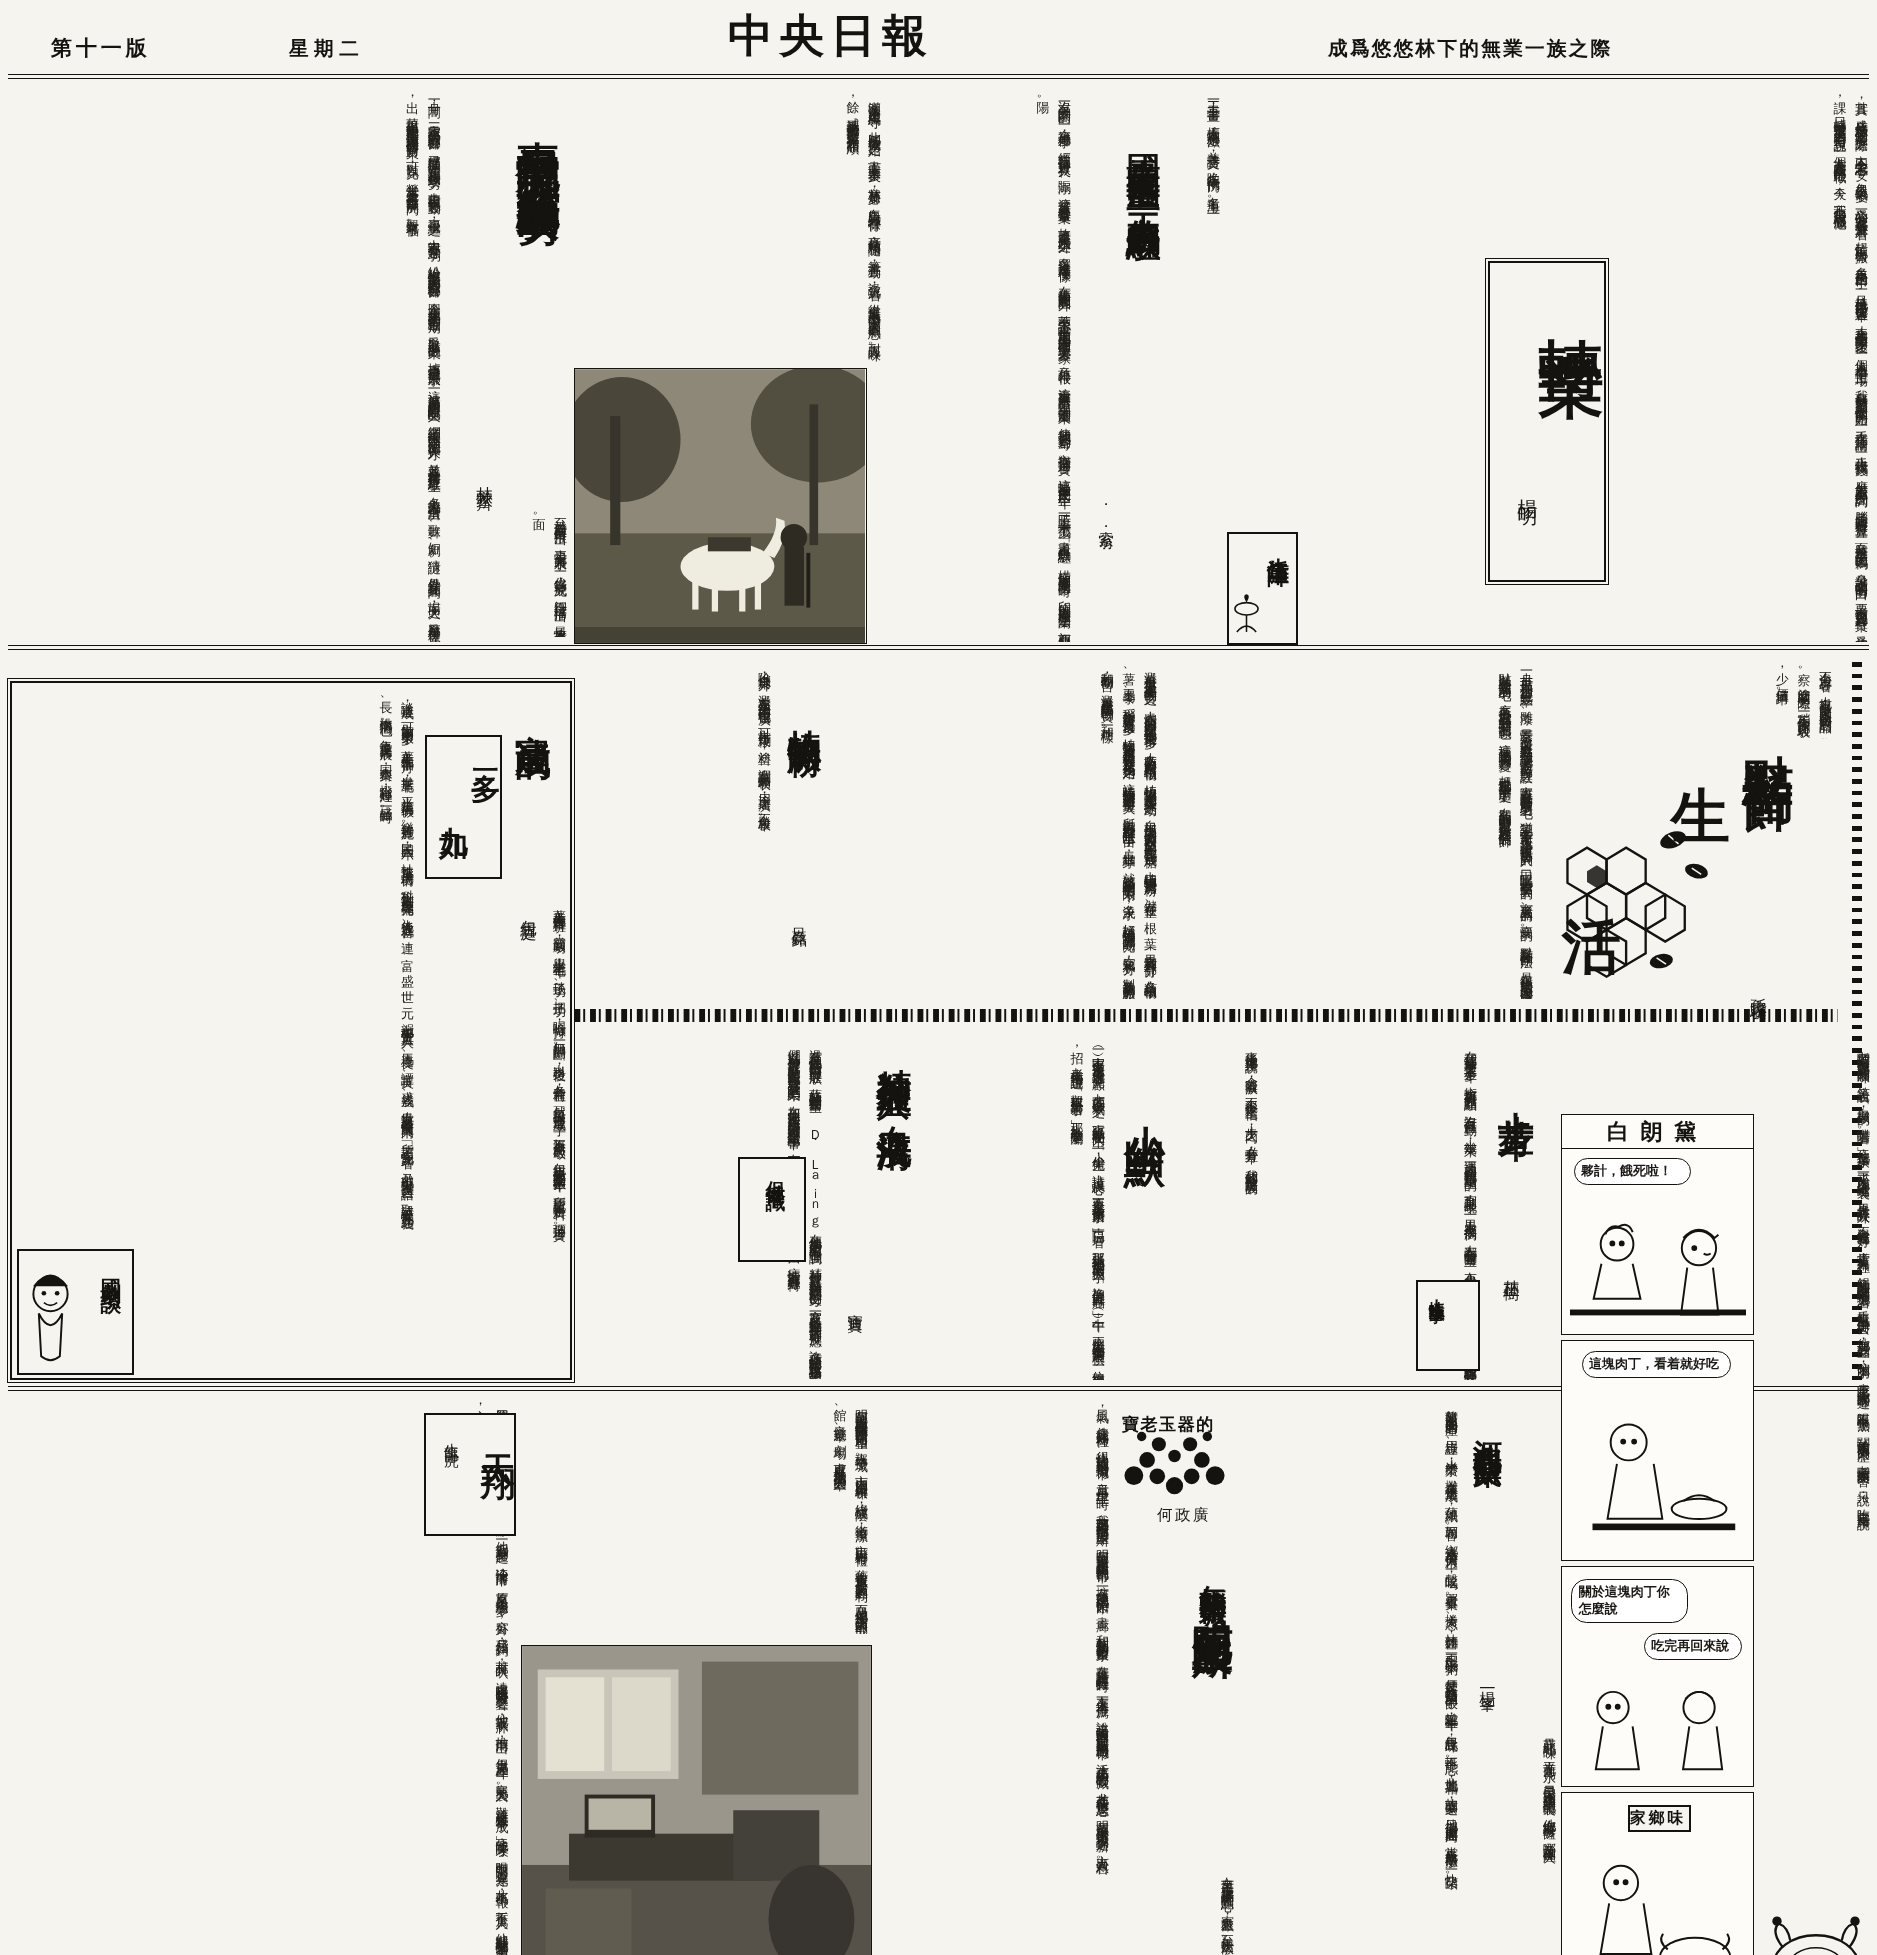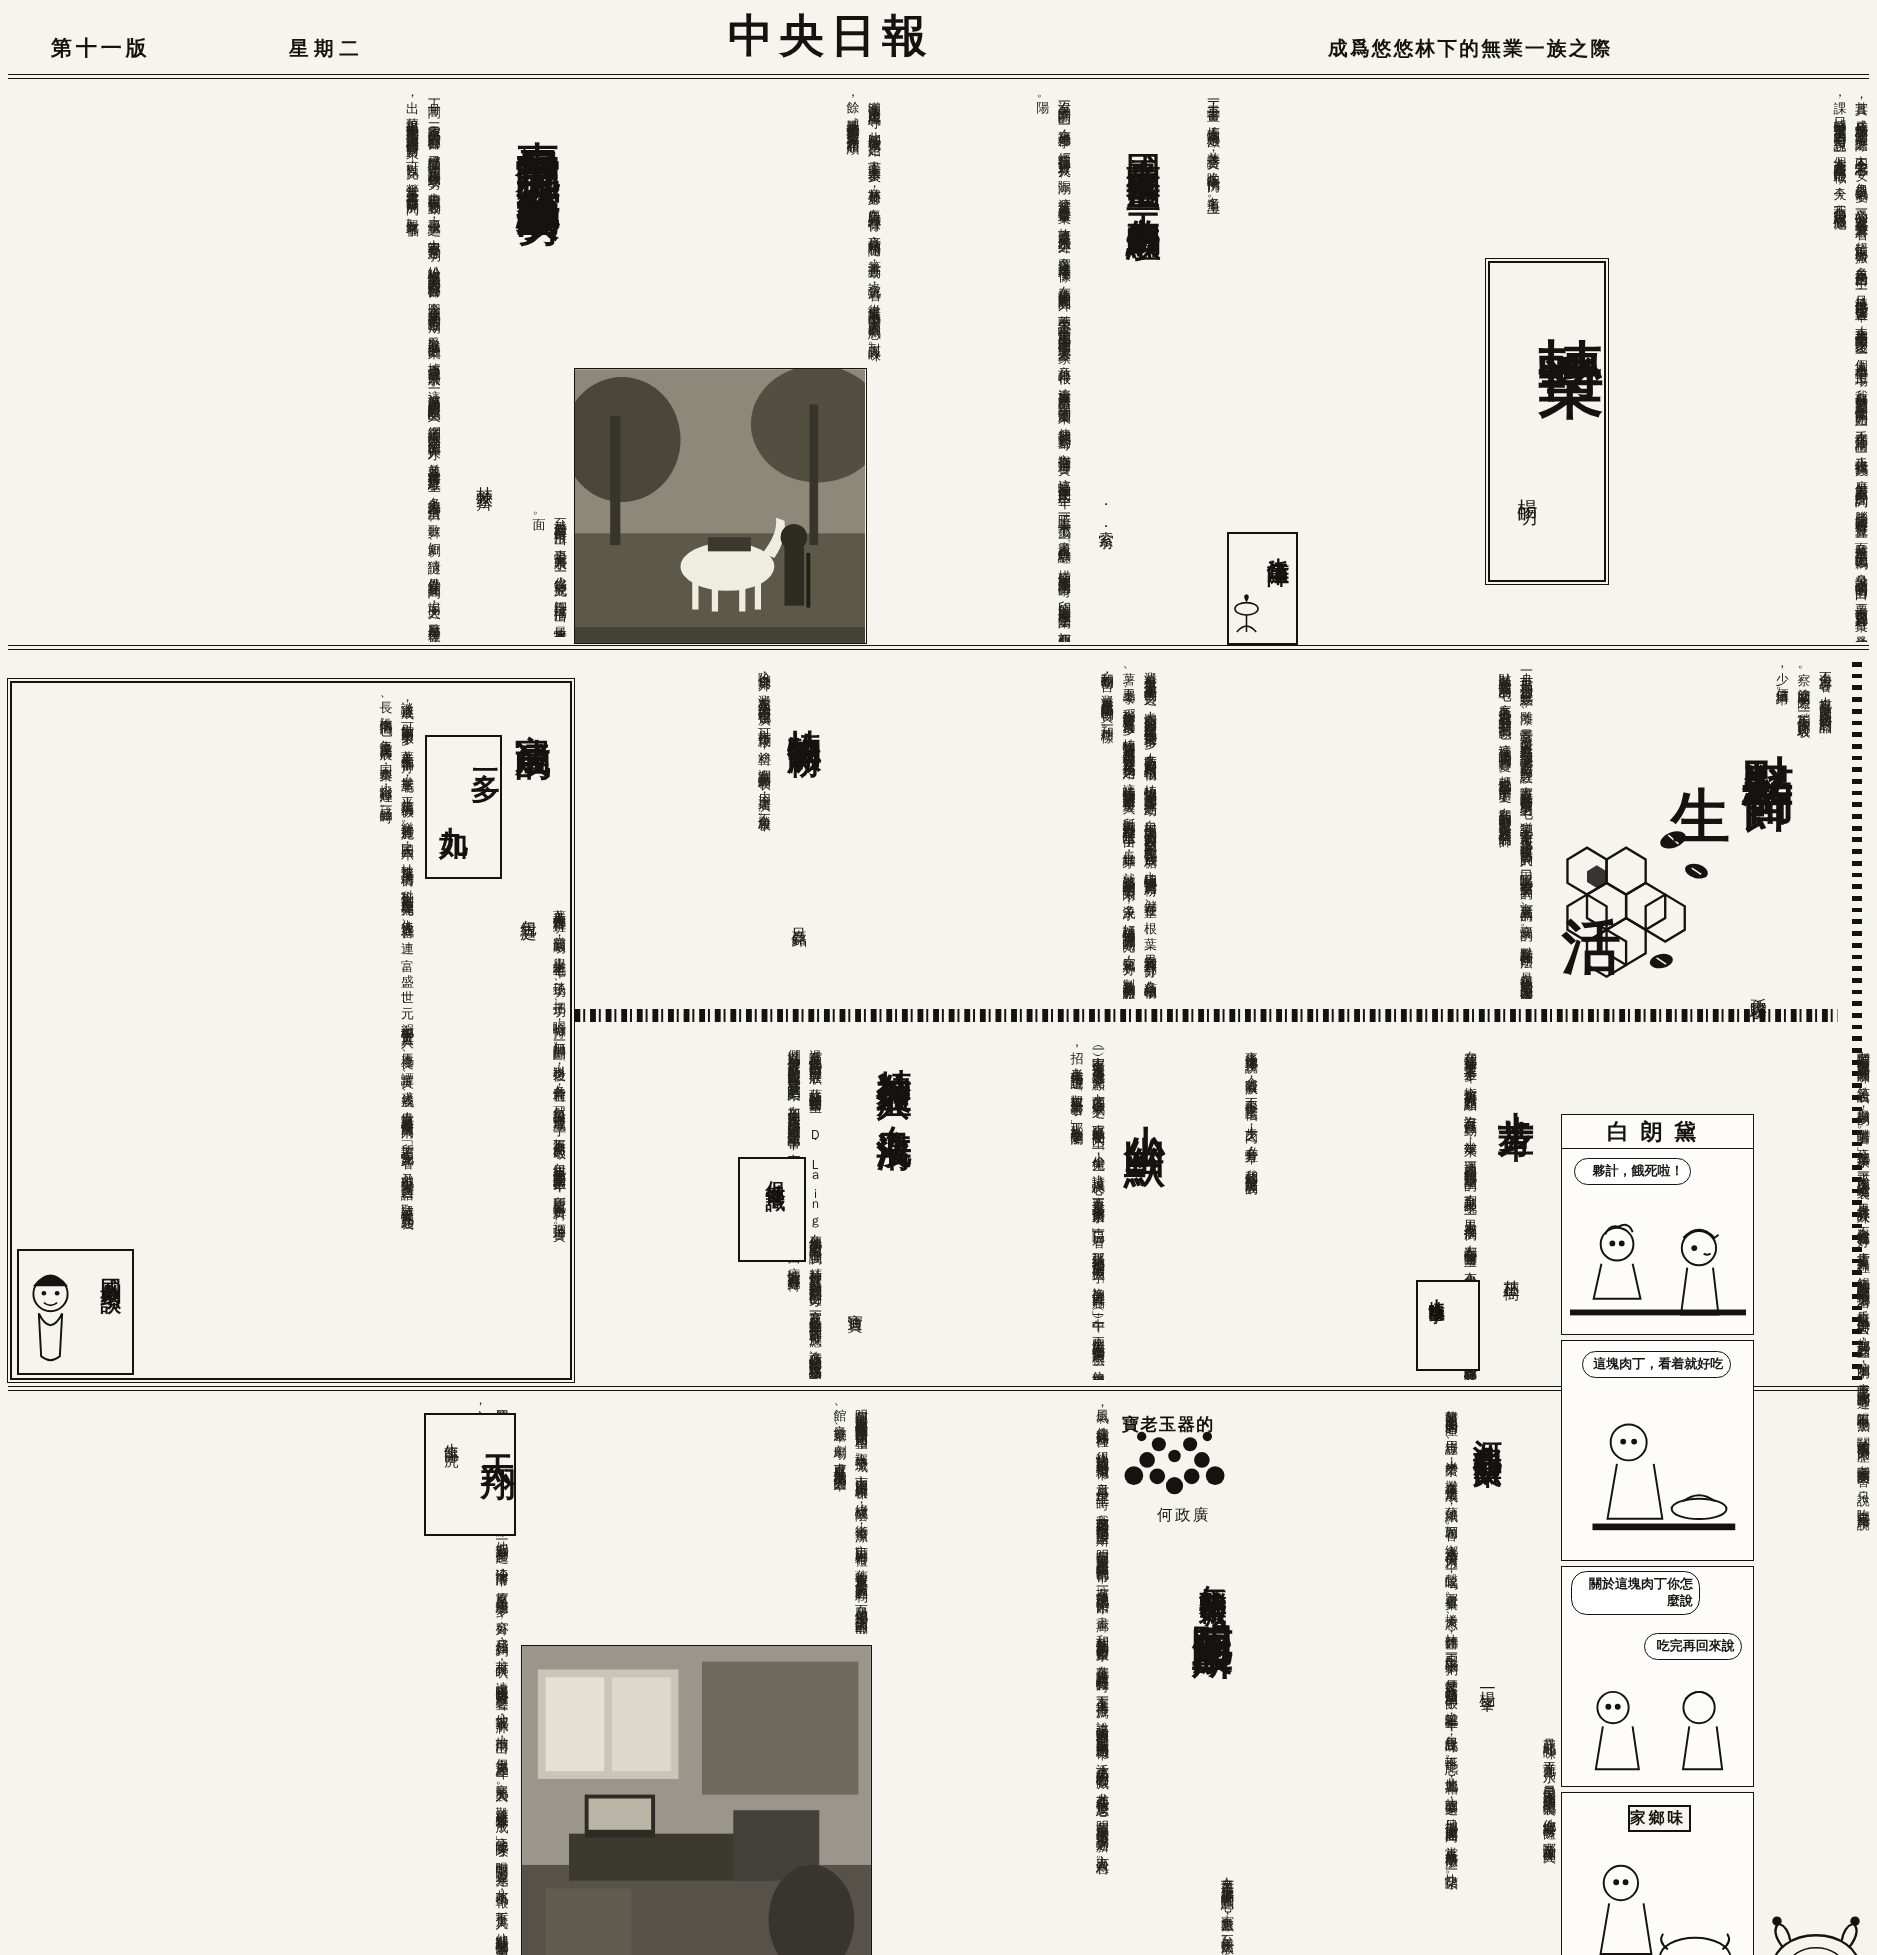--- a/index.html
+++ b/index.html
@@ -25,21 +25,21 @@
     background-position:center top;
     background-repeat:repeat-y, repeat;
   }
   .pattern-h {
     background:repeating-linear-gradient(90deg,#15130f 0 5.5px, transparent 5.5px 8.6px, #15130f 8.6px 11px, transparent 11px 15.6px);
     background-size:15.6px 55%;
     background-position:center center;
     background-repeat:repeat-x;
   }
   .bubble { border:1.6px solid #15130f; border-radius:15.6px; background:#fff;
-    padding:3.9px 6.3px; font-size:13px; font-weight:bold; line-height:1.3; text-align:right; }
+    padding:3.9px 6.3px; font-size:13px; font-weight:bold; line-height:1.3; text-align:left; }
   .panel { border:1.6px solid #15130f; background:#fdfcf8; position:absolute; left:0; width:193px; height:221px; overflow:hidden; }
 </style>
 </head>
 <body>
 
 <div class="page">
 
   <div class="abs hd" style="left:51px;top:34px;font-size:21px;letter-spacing:3.9px">第十一版</div>
   <div class="abs hd" style="left:289px;top:35px;font-size:19.6px;letter-spacing:5.5px">星期二</div>
   <div class="abs hd" style="left:728px;top:5.5px;font-size:45px;letter-spacing:6.3px">中央日報</div>
@@ -284,21 +284,21 @@
             <circle cx="136" cy="88" r="5" fill="#15130f"></circle>
             <circle cx="164" cy="88" r="5" fill="#15130f"></circle>
           <path d="M120 145 l-24 140 h140 l-22 -140"></path>
           <ellipse cx="330" cy="260" rx="70" ry="26"></ellipse>
           <path d="M290 240 q40 -30 80 0"></path>
           <rect x="60" y="300" width="360" height="12" fill="#15130f"></rect>
         </g>
       </svg>
     </div>
     <div class="panel" style="top:452px">
-      <div class="bubble abs" style="left:9.4px;top:4px;width:129px">關於這塊肉丁你怎麼說</div>
+      <div class="bubble abs" style="left:9.4px;top:12px;width:117px">關於這塊肉丁你怎麼說</div>
       <div class="bubble abs" style="left:82px;top:66px;width:98px">吃完再回來說</div>
       <svg class="abs" style="left:7.8px;top:113px" width="176" height="102" viewBox="0 0 450 260">
         <g fill="none" stroke="#15130f" stroke-width="5">
           <circle cx="110" cy="70" r="40"></circle>
             <circle cx="98" cy="68" r="5" fill="#15130f"></circle>
             <circle cx="122" cy="68" r="5" fill="#15130f"></circle>
           <path d="M84 118 l-18 110 h110 l-16 -110"></path>
           <circle cx="330" cy="70" r="40"></circle>
             <path d="M295 48 q35 -36 70 0"></path>
           <path d="M305 118 l-16 110 h100 l-14 -110"></path>

